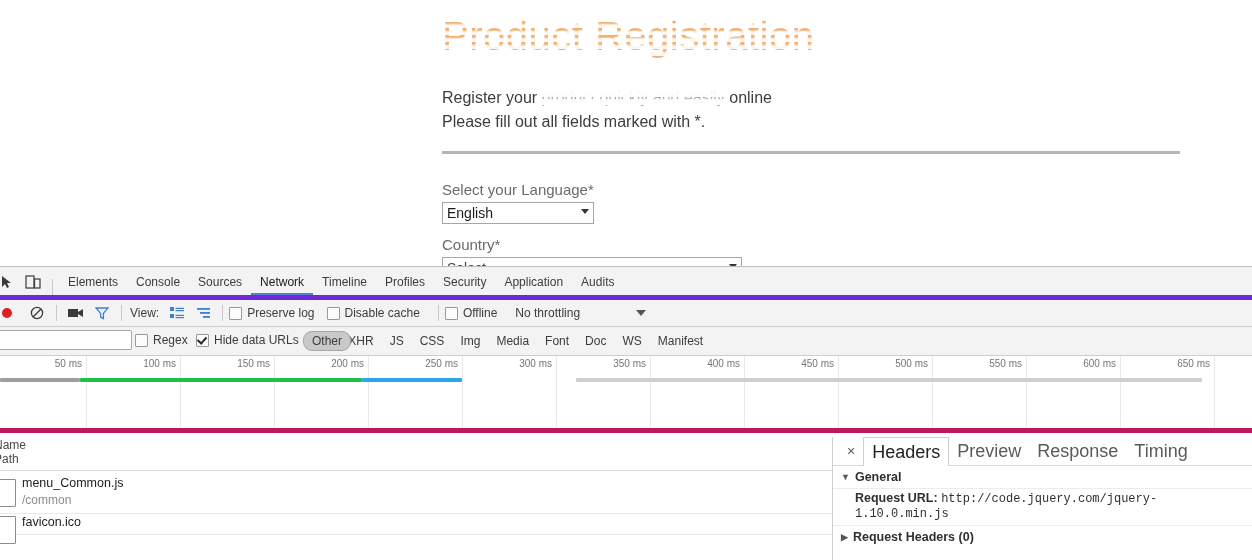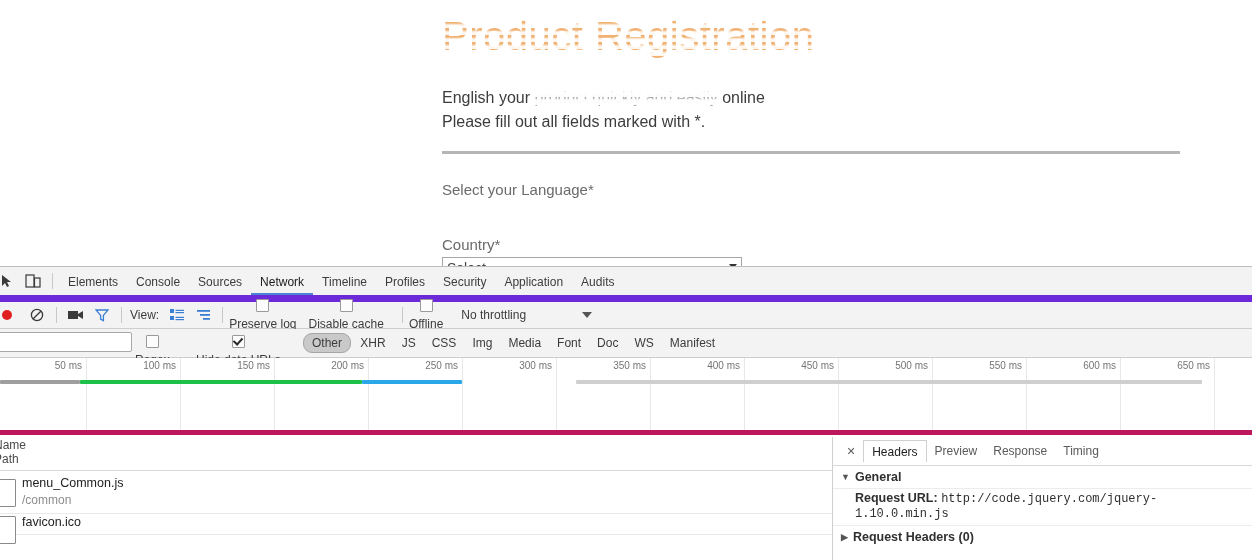--- a/index.html
+++ b/index.html
@@ -36,32 +36,32 @@
   }
   .sel-lang{left:442px;top:202px;width:152px;height:22px;line-height:17px;}
   .sel-country{left:442px;top:257px;width:300px;height:22px;line-height:17px;color:#444;}
   .sel .arw{position:absolute;right:4px;top:6px;width:0;height:0;
     border-left:4px solid transparent;border-right:4px solid transparent;border-top:5px solid #333;}
 
   
   .devtools{position:absolute;left:0;top:266px;width:1252px;height:294px;background:#fff;
     border-top:1px solid #bdbdbd;font-size:12px;color:#303030;overflow:hidden;}
 
-  .dt-tabbar{position:relative;height:28px;background:#f3f3f3;border-bottom:7px solid #6d28d9;display:flex;align-items:center;}
+  .dt-tabbar{position:relative;height:28px;background:#f3f3f3;border-bottom:5px solid #6d28d9;display:flex;align-items:flex-end;}
   .ico-btn{width:26px;height:26px;display:flex;align-items:center;justify-content:center;cursor:default;}
   .vsep{width:1px;height:16px;background:#c8c8c8;margin:0 6px;}
   .dt-tab{padding:0 9px;height:27px;line-height:28px;color:#3c3c3c;font-size:12px;white-space:nowrap;}
   .dt-tab.active{color:#1a1a1a;box-shadow:inset 0 -2px 0 #4d83d4;}
 
   .dt-toolbar{position:relative;height:26px;background:#f3f3f3;border-bottom:1px solid #cdcdcd;display:flex;align-items:center;padding:0 4px;}
   .tb-label{font-size:12px;color:#3c3c3c;margin:0 5px 0 2px;}
   .cb{width:11px;height:11px;border:1px solid #9a9a9a;background:#fcfcfc;border-radius:1px;display:inline-block;position:relative;vertical-align:-1px;}
   .cb.on{background:#fcfcfc;}
   .cb.on:after{content:"";position:absolute;left:2px;top:0px;width:4px;height:7px;border:solid #2a2a2a;border-width:0 2px 2px 0;transform:rotate(42deg);}
-  .cbwrap{display:flex;align-items:center;gap:5px;margin-right:12px;font-size:12px;color:#3c3c3c;flex-direction:column;}
+  .cbwrap{display:flex;align-items:center;gap:5px;margin-right:12px;font-size:12px;color:#3c3c3c;}
   .throt{font-size:12px;color:#3c3c3c;margin-left:6px;}
   .throt-arrow{margin-left:56px;width:0;height:0;border-left:5px solid transparent;border-right:5px solid transparent;border-top:6px solid #555;}
 
   .dt-filterbar{position:relative;height:28px;background:#f3f3f3;border-bottom:1px solid #cdcdcd;display:flex;align-items:center;}
   .filt-input{position:absolute;left:-36px;top:3px;width:168px;height:20px;box-sizing:border-box;
     border:1px solid #a8a8a8;background:#fff;font-size:12px;color:#8a8a8a;padding:2px 4px;border-radius:2px;}
   .ftypes{position:absolute;left:300px;top:0;height:28px;display:flex;align-items:center;gap:0px;}
   .ftype{padding:2px 8px;border-radius:9px;font-size:12px;color:#3c3c3c;white-space:nowrap;}
   .ftype.sel{background:#c9c9c9;color:#3c3c3c;}
 
@@ -83,42 +83,46 @@
   .req-row.sel{background:#3879d9;}
   .fileicon{position:absolute;left:-12px;top:8px;width:26px;height:26px;background:#fff;border:1px solid #8a8a8a;border-radius:1px;}
   .req-txt{position:absolute;left:22px;top:4px;}
   .req-name{font-size:12.5px;color:#222;line-height:17px;}
   .req-path{font-size:12px;color:#8d8d8d;line-height:17px;}
   .req-row.sel .req-name,.req-row.sel .req-path{color:#fff;font-weight:bold;}
 
   .det-pane{position:relative;flex:1;background:#fff;overflow:hidden;}
   .det-tabs{position:relative;height:28px;border-bottom:1px solid #d8d8d8;display:flex;align-items:center;padding-left:6px;background:#fff;}
   .xbtn{font-size:14px;color:#5a5a5a;padding:0 8px;line-height:1;}
-  .det-tab{padding:2px 8px;font-size:12px;color:#5a5a5a;}
+  .det-tab{padding:2px 8px;font-size:18px;color:#5a5a5a;}
   .det-tab.active{color:#222;border:1px solid #d0d0d0;border-bottom:none;background:#fff;padding:4px 8px 3px;}
   .sec-hdr{position:relative;height:22px;display:flex;align-items:center;font-size:12.5px;font-weight:bold;color:#303030;padding-left:8px;border-bottom:1px solid #ececec;}
   .tri{display:inline-block;margin-right:5px;font-size:9px;color:#555;}
   .kv{padding:2px 8px 4px 22px;font-size:12.5px;color:#303030;}
   .kv .k{font-weight:bold;}
   .kv .v{font-family:"Liberation Mono", monospace;font-size:12px;color:#303030;}
   .sec2{position:relative;height:22px;display:flex;align-items:center;font-size:12.5px;font-weight:bold;color:#303030;padding-left:8px;border-top:1px solid #ececec;}
   svg{display:block;}
 </style>
 </head>
 <body>
 
 <div class="page">
 
   <div class="webpage">
     <div class="pg-title">Product Registration</div>
-    <div class="pg-sub1"><span>English your </span><span class="fade">product quickly and easily</span><span> online</span></div>
+    <div class="pg-sub1"><span>Register your </span><span class="fade">product quickly and easily</span><span> online</span></div>
     <div class="pg-sub2">Please fill out all fields marked with *.</div>
     <div class="pg-rule"></div>
 
     <div class="fld-label lbl-lang">Select your Language*</div>
+    <div class="sel sel-lang">
+      <span>English</span>
+      <span class="arw"></span>
+    </div>
 
     <div class="fld-label lbl-country">Country*</div>
     <div class="sel sel-country">
       <span>Select</span>
       <span class="arw"></span>
     </div>
   </div>
 
   <div class="devtools">
 
@@ -212,21 +216,21 @@
       <label class="cbwrap" style="position:absolute;left:135px;top:6px;">
         <span class="cb"></span>
         <span>Regex</span>
       </label>
       <label class="cbwrap" style="position:absolute;left:196px;top:6px;">
         <span class="cb on"></span>
         <span>Hide data URLs</span>
       </label>
       <div class="ftypes" style="left:303px;">
         <span class="ftype">All</span>
-        <span class="ftype" style="margin-left:20px">XHR</span>
+        <span class="ftype" style="margin-left:8px">XHR</span>
         <span class="ftype">JS</span>
         <span class="ftype">CSS</span>
         <span class="ftype">Img</span>
         <span class="ftype">Media</span>
         <span class="ftype">Font</span>
         <span class="ftype">Doc</span>
         <span class="ftype">WS</span>
         <span class="ftype">Manifest</span>
         <span class="ftype sel">Other</span>
       </div>

